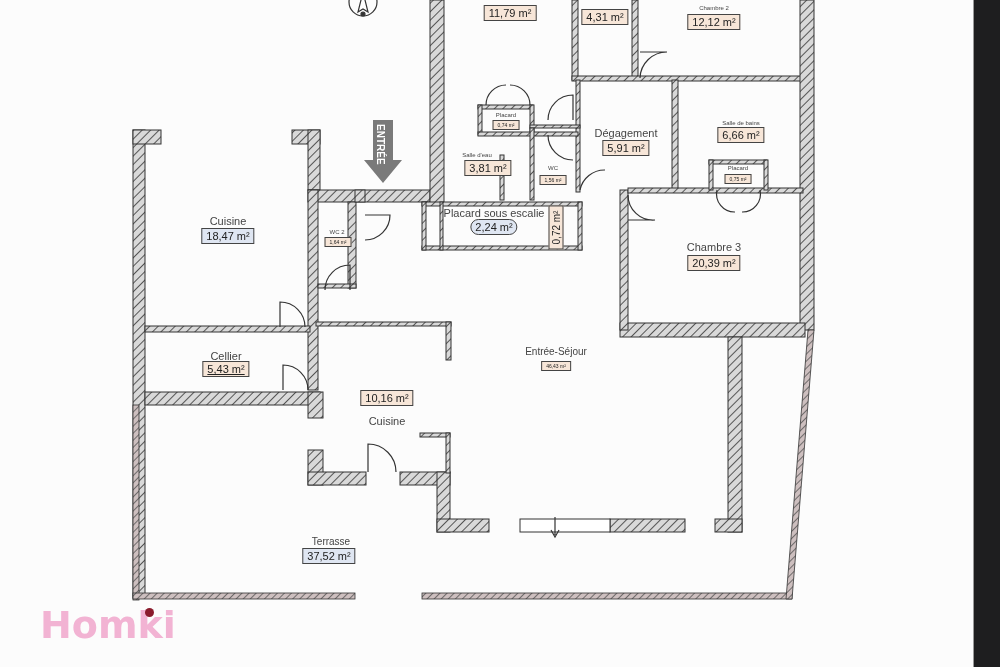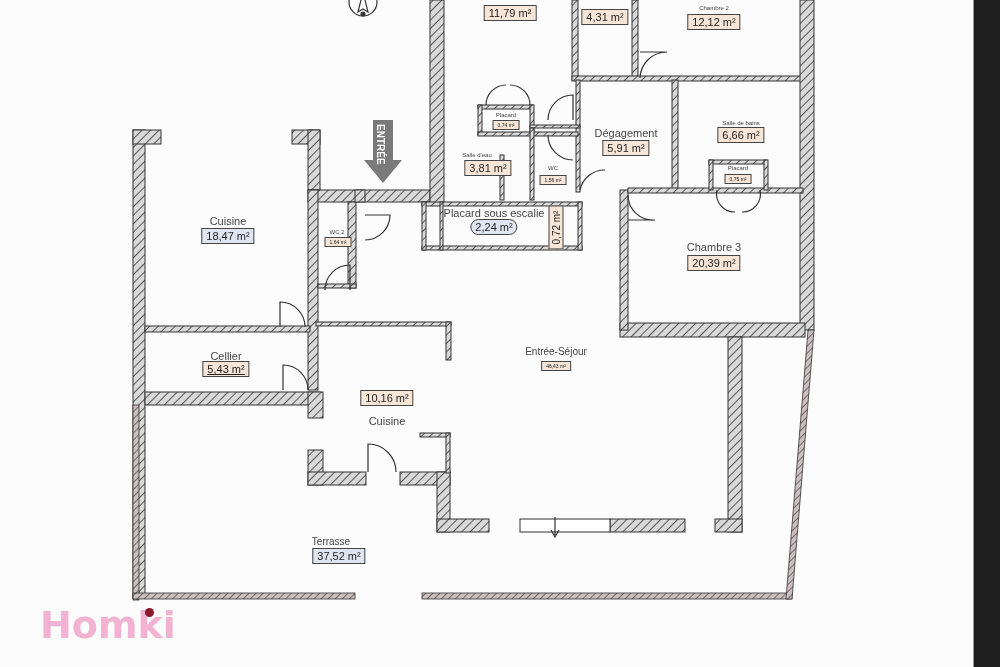--- a/index.html
+++ b/index.html
@@ -168,21 +168,21 @@
 <div class="lbl" style="left:226px;top:350px;font-size:11px;">Cellier</div>
 <div class="area warm" style="left:226px;top:361px;font-size:11px;text-decoration:underline;">5,43 m²</div>
 
 <div class="lbl" style="left:387px;top:379px;font-size:11px;margin-top:36px;">Cuisine</div>
 <div class="area warm" style="left:387px;top:390px;font-size:11px;">10,16 m²</div>
 
 <div class="lbl" style="left:556px;top:346px;font-size:10px;">Entrée-Séjour</div>
 <div class="area warm" style="left:556px;top:361px;font-size:5px;">46,43 m²</div>
 
 <div class="lbl" style="left:331px;top:536px;font-size:10px;">Terrasse</div>
-<div class="area cool" style="left:339px;top:548px;font-size:11px;">37,52 m²</div>
+<div class="area cool" style="left:329px;top:548px;font-size:11px;">37,52 m²</div>
 
 
 <div class="logo">Homki</div>
 <div class="logo-dot"></div>
 
 
 <div class="sidebar"></div>
 
 
 

